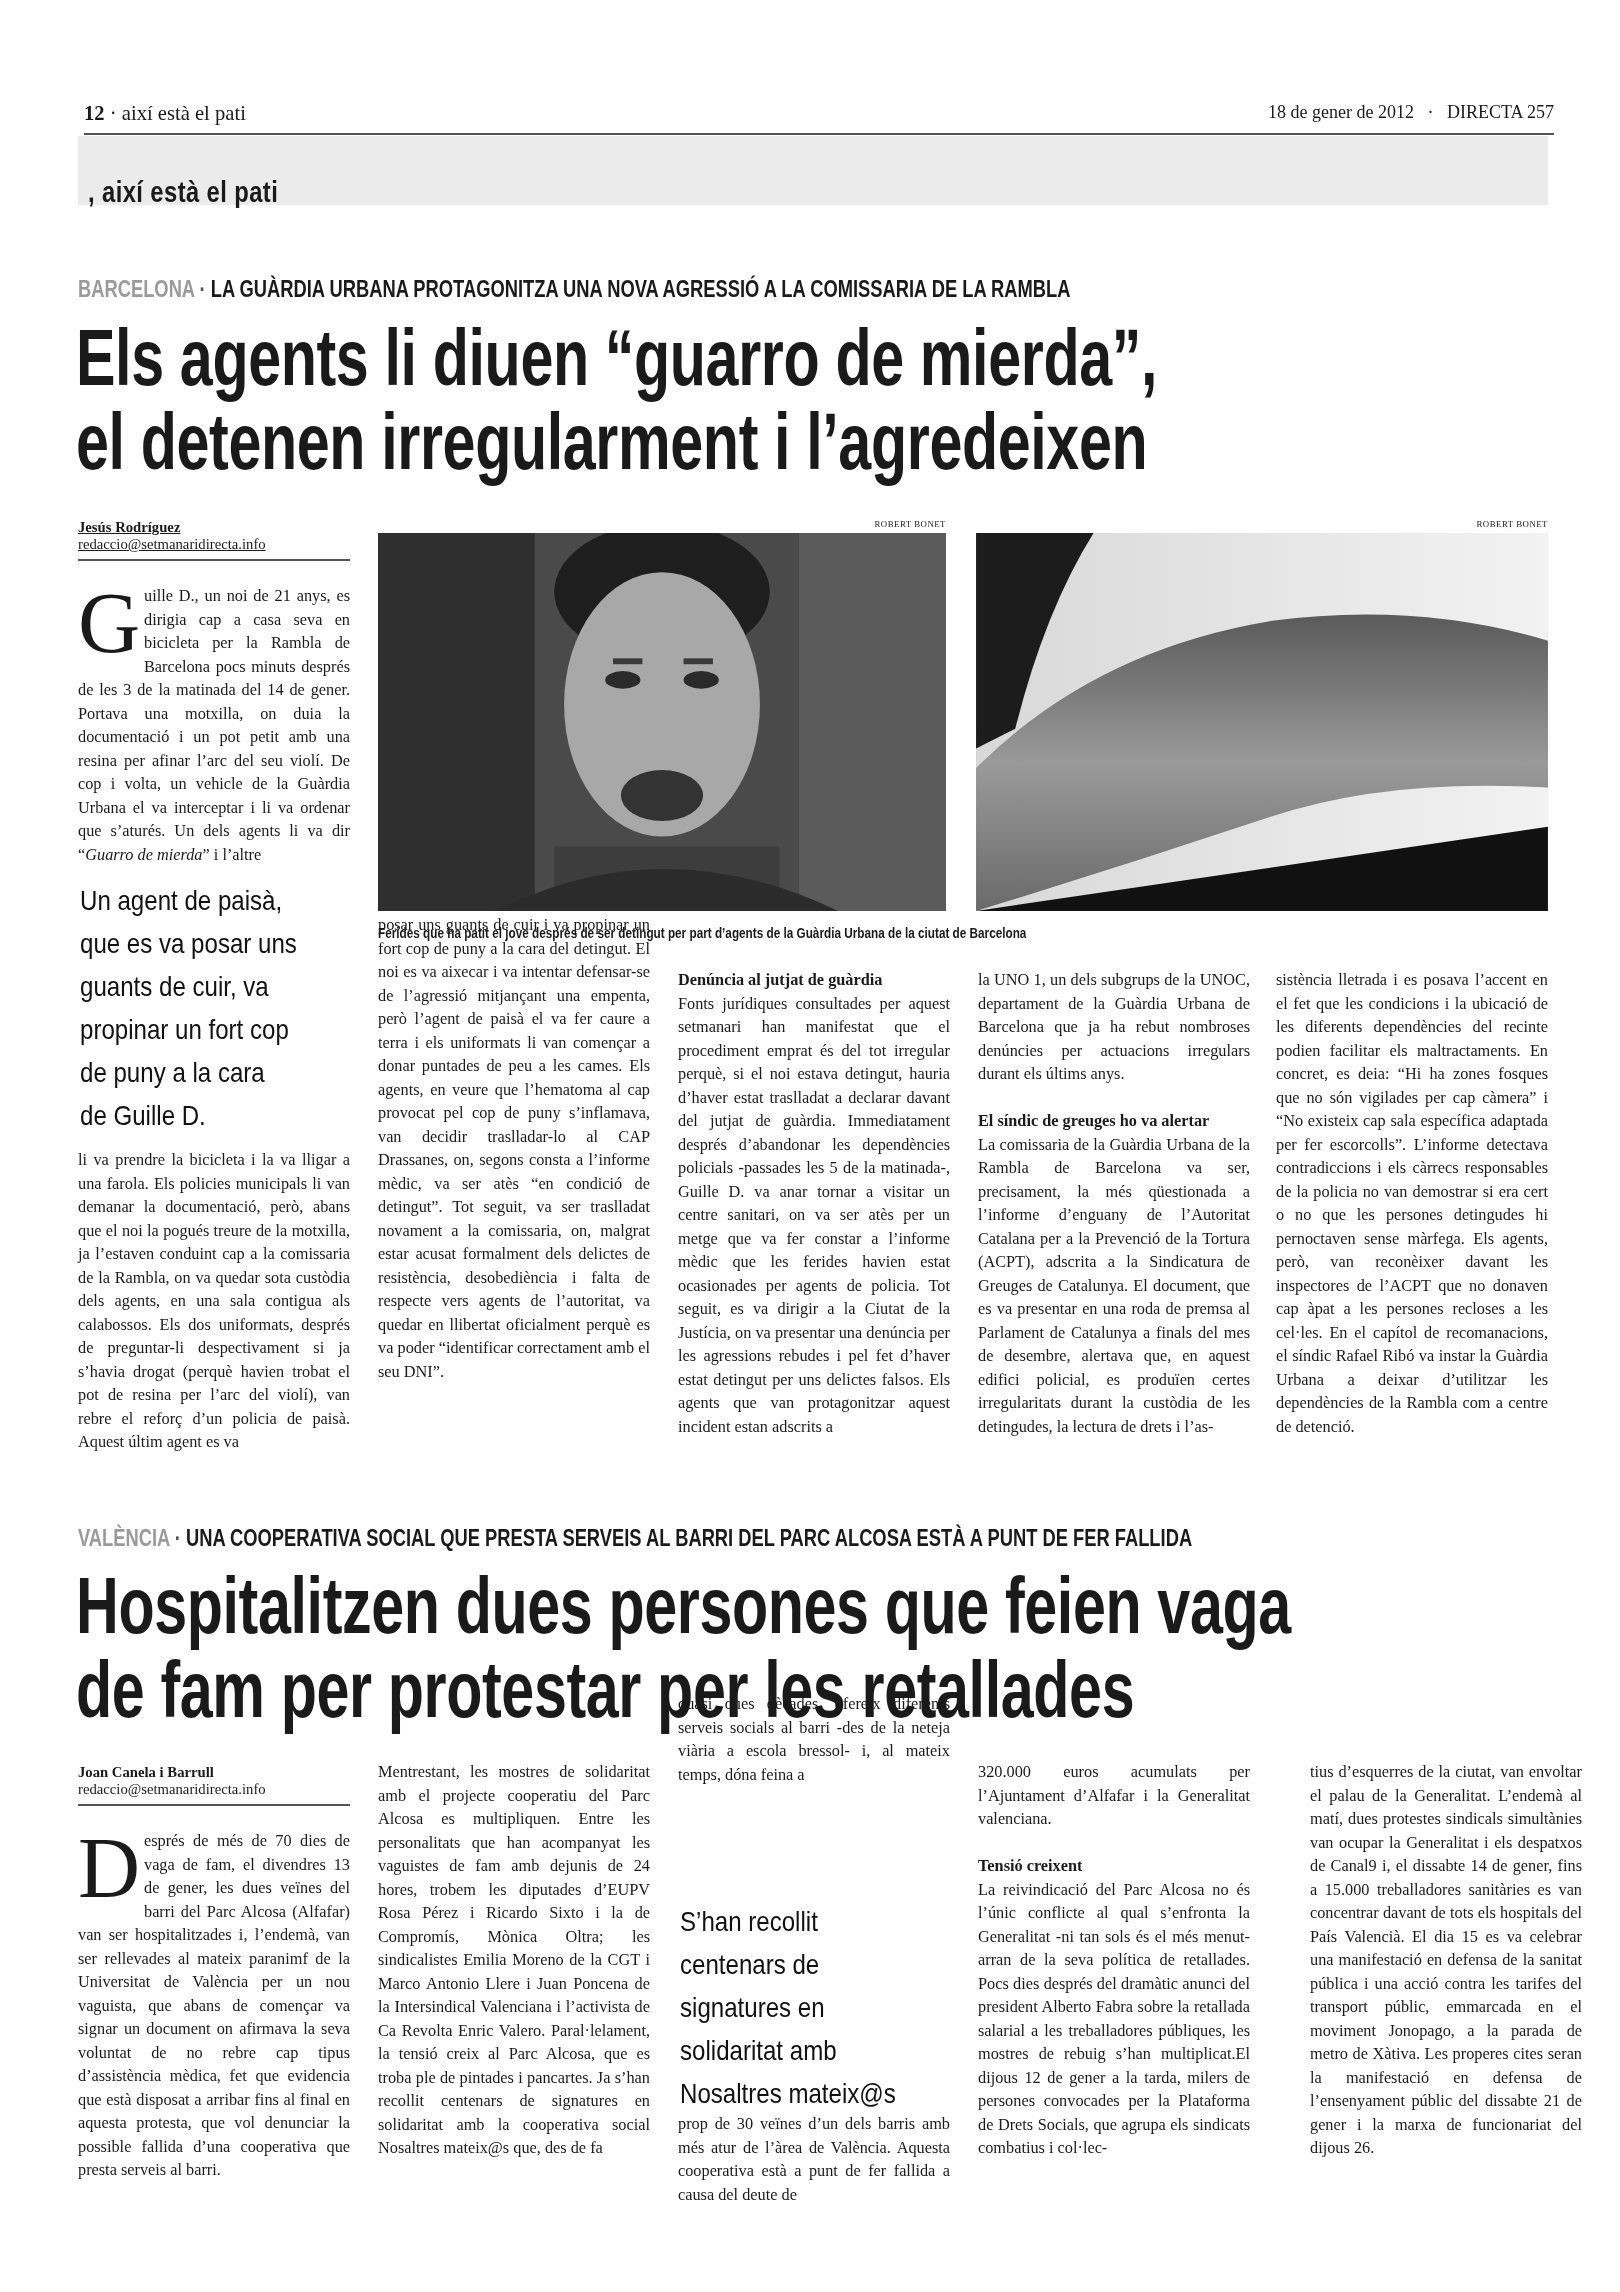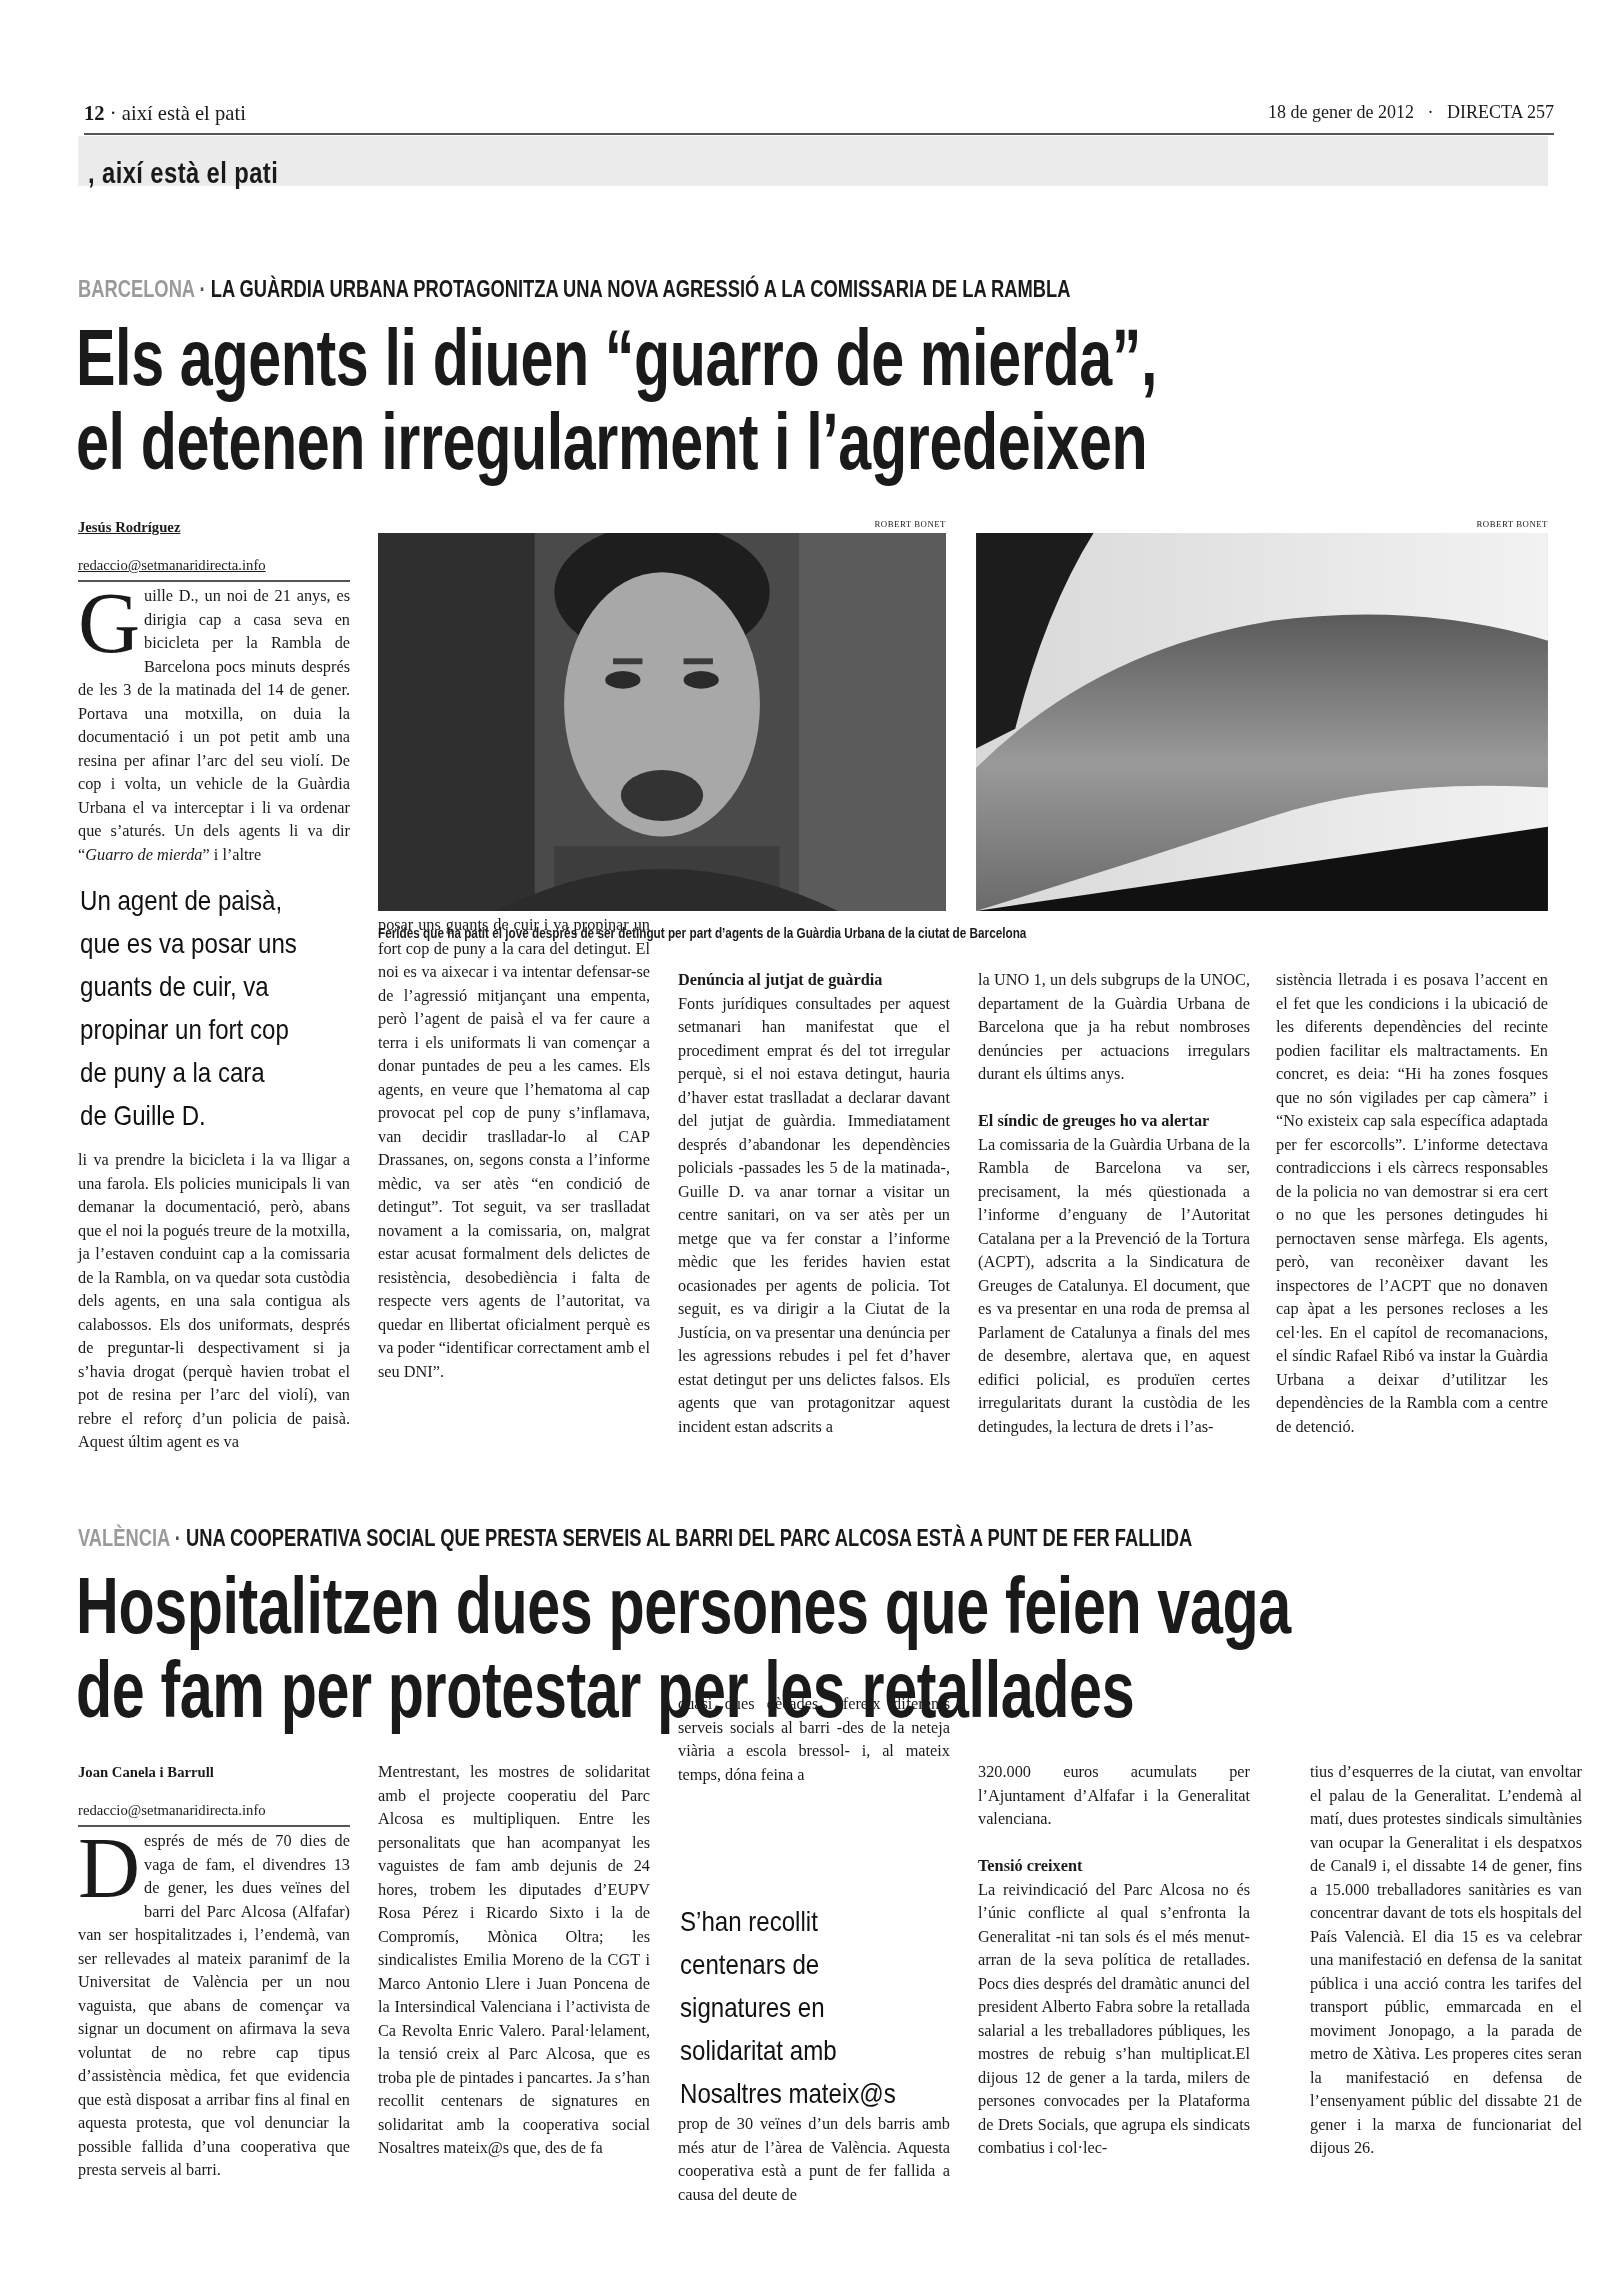--- a/index.html
+++ b/index.html
@@ -4,33 +4,33 @@
 <style>
   html, body { margin: 0; padding: 0; background: #ffffff; }
   body { width: 1620px; height: 2293px; position: relative; overflow: hidden; color: #1a1a1a; font-family: "Liberation Serif", "DejaVu Serif", serif; }
   .abs { position: absolute; }
 
   
   .running-header { left: 84px; top: 98px; width: 1470px; height: 35px; border-bottom: 2.9px solid #555; }
   .rh-left { position: absolute; left: 0; top: 3.9px; font-size: 20.6px; }
   .rh-left b { font-weight: bold; }
   .rh-right { position: absolute; right: 0; top: 3.9px; font-size: 18px; }
-  .section-band { left: 78px; top: 136px; width: 1470px; height: 50px; background: #ebebeb; }
+  .section-band { left: 78px; top: 136px; width: 1470px; height: 69px; background: #ebebeb; }
   .section-band-title { position: absolute; left: 9.8px; bottom: -3.9px; font-family: "Liberation Sans", sans-serif; font-weight: bold; font-size: 29px; transform: scaleX(0.82); transform-origin: left; letter-spacing: 0.5px; }
 
   
   .kicker { font-family: "Liberation Sans", sans-serif; font-weight: bold; font-size: 23.5px; transform: scaleX(0.78); transform-origin: left; white-space: nowrap; }
   .kicker .place { color: #9a9a9a; }
   .kicker .dot { color: #555; }
   .headline { font-family: "Liberation Sans", sans-serif; font-weight: bold; font-size: 80px; line-height: 84px; transform: scaleX(0.74); transform-origin: left; white-space: nowrap; letter-spacing: -0.5px; }
 
   
   .byline { width: 272px; border-bottom: 2px solid #555; padding-bottom: 5.9px; }
   .byline-name { font-weight: bold; font-size: 14.7px; }
-  .byline-email { font-size: 14.7px; margin-top: 21px; }
+  .byline-email { font-size: 14.7px; margin-top: 0; }
 
   
   .col { width: 272px; font-size: 16.3px; line-height: 23.5px; text-align: justify; hyphens: manual; }
   .col p { margin: 0; }
   .col .subhead { font-weight: bold; text-align: left; }
   .col .gap { height: 23.5px; }
   .dropcap { float: left; font-size: 86px; line-height: 67px; margin: 5.9px 3.9px 0 0; font-family: "Liberation Serif", serif; }
   .pullquote { font-family: "Liberation Sans", sans-serif; font-size: 28px; line-height: 43px; transform: scaleX(0.86); transform-origin: left; white-space: nowrap; color: #111; }
 
   

